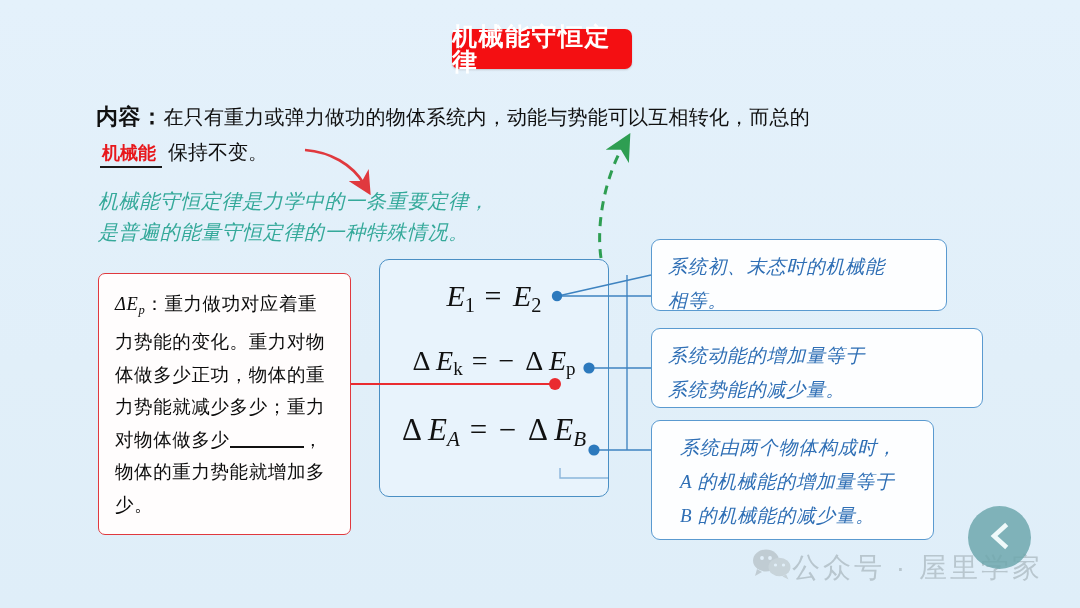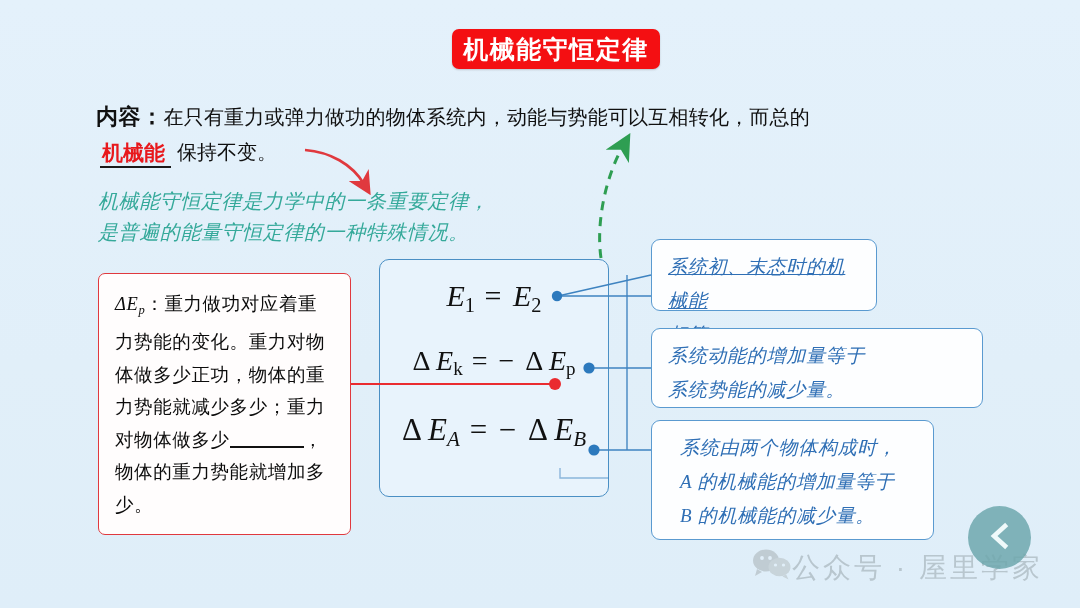--- a/index.html
+++ b/index.html
@@ -21,21 +21,21 @@
     height: 608px;
     background: linear-gradient(180deg, #e4f1fb 0%, #e1eff9 60%, #dfeef9 100%);
     overflow: hidden;
   }
 
   
   #title-badge {
     position: absolute;
     left: 452px;
     top: 29px;
-    width: 208px;
+    width: 180px;
     height: 40px;
     background: #f40f12;
     border-radius: 7px;
     display: flex;
     align-items: center;
     justify-content: center;
     box-shadow: 0 1px 2px rgba(0,0,0,0.18);
   }
   #title-badge .title-text {
     color: #ffffff;
@@ -74,21 +74,21 @@
     font-size: 20px;
     color: #101010;
     white-space: nowrap;
     display: flex;
     align-items: flex-end;
     gap: 6px;
   }
   .blank-red {
     color: #e8181c;
     font-weight: 700;
-    font-size: 21px;
+    font-size: 18px;
     border-bottom: 2px solid #1a1a1a;
     padding: 0 6px 2px 2px;
     display: inline-block;
     line-height: 22px;
   }
   #content-line2 .tail {
     font-size: 20px;
     padding-bottom: 2px;
   }
 
@@ -172,21 +172,21 @@
     border-radius: 9px;
     box-sizing: border-box;
     padding: 10px 14px 8px 16px;
     color: #2f6fb5;
     font-size: 19px;
     line-height: 34px;
     letter-spacing: 0.7px;
     font-style: italic;
     font-family: "Liberation Serif", "DejaVu Serif", serif;
   }
-  #right-box-1 { left: 651px; top: 239px; width: 226px; height: 72px; text-decoration: underline; }
+  #right-box-1 { left: 651px; top: 239px; width: 296px; height: 72px; }
   #right-box-2 { left: 651px; top: 328px; width: 332px; height: 80px; }
   #right-box-3 { left: 651px; top: 420px; width: 283px; height: 120px; padding-left: 28px; }
 
   
   #connectors {
     position: absolute;
     left: 0; top: 0;
     width: 1080px; height: 608px;
     pointer-events: none;
   }

